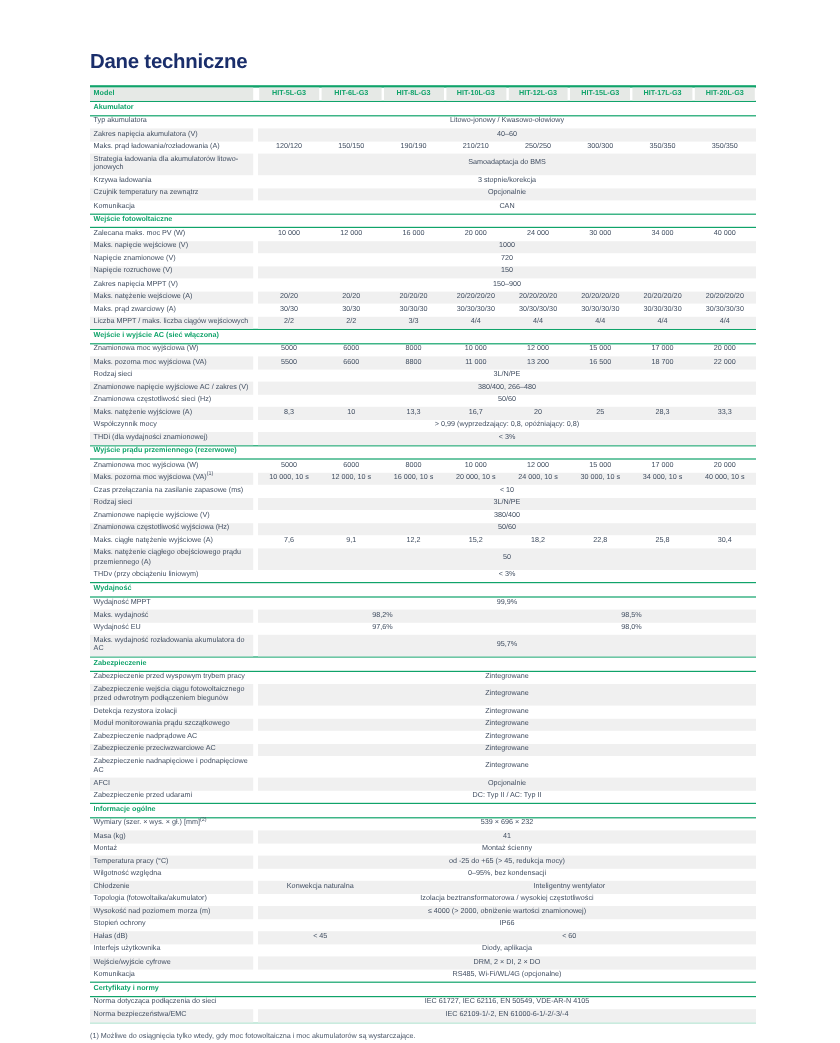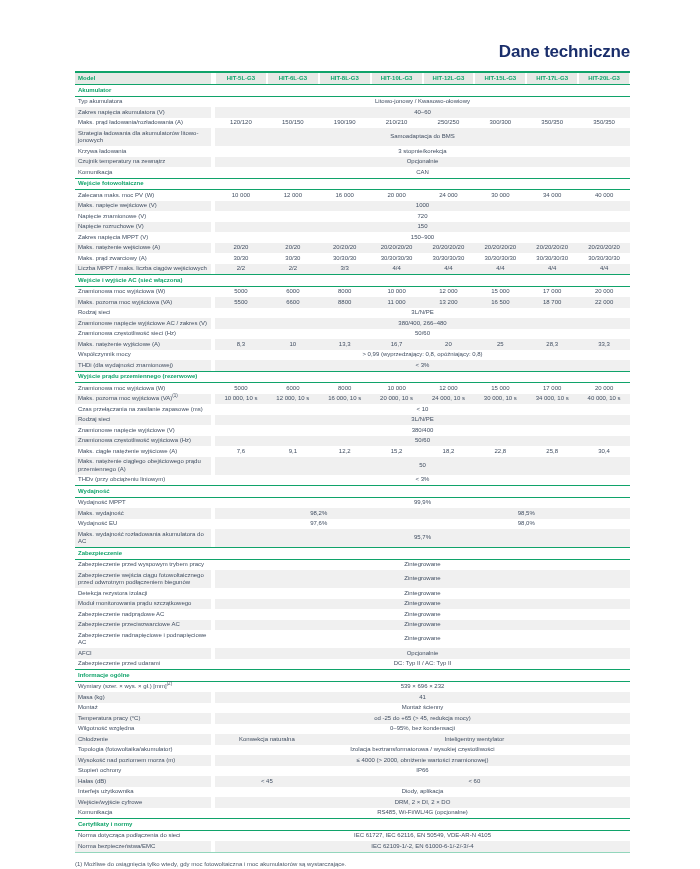--- a/index.html
+++ b/index.html
@@ -4,21 +4,21 @@
 <style>
   html,body { margin:0; padding:0; }
   body {
     width:700px; height:869px; background:#ffffff;
     font-family:"Liberation Sans", sans-serif;
     color:#414e61; overflow:hidden;
   }
   .page { padding:42px 70px 0 75px; width:555px; }
   .title {
     font-size:17px; font-weight:bold; color:#1a2e6b;
-    margin:0 0 9px 0; letter-spacing:-0.2px;text-align:right;
+    margin:0 0 9px 0; letter-spacing:-0.2px;
   }
   .spec-table { width:555px; font-size:6px; line-height:1.25; }
   .row { display:flex; align-items:stretch; min-height:9.5px; }
   .lbl-cell {
     width:130px; margin-right:4px; padding:1.5px 3px;
     display:flex; align-items:center; box-sizing:content-box;
   }
   .vals { flex:1; display:flex; align-items:center; }
   .row.alt .lbl-cell, .row.alt .vals { background:#f0f0f0; }
   .val-cell { flex:1; text-align:center; white-space:nowrap; }

